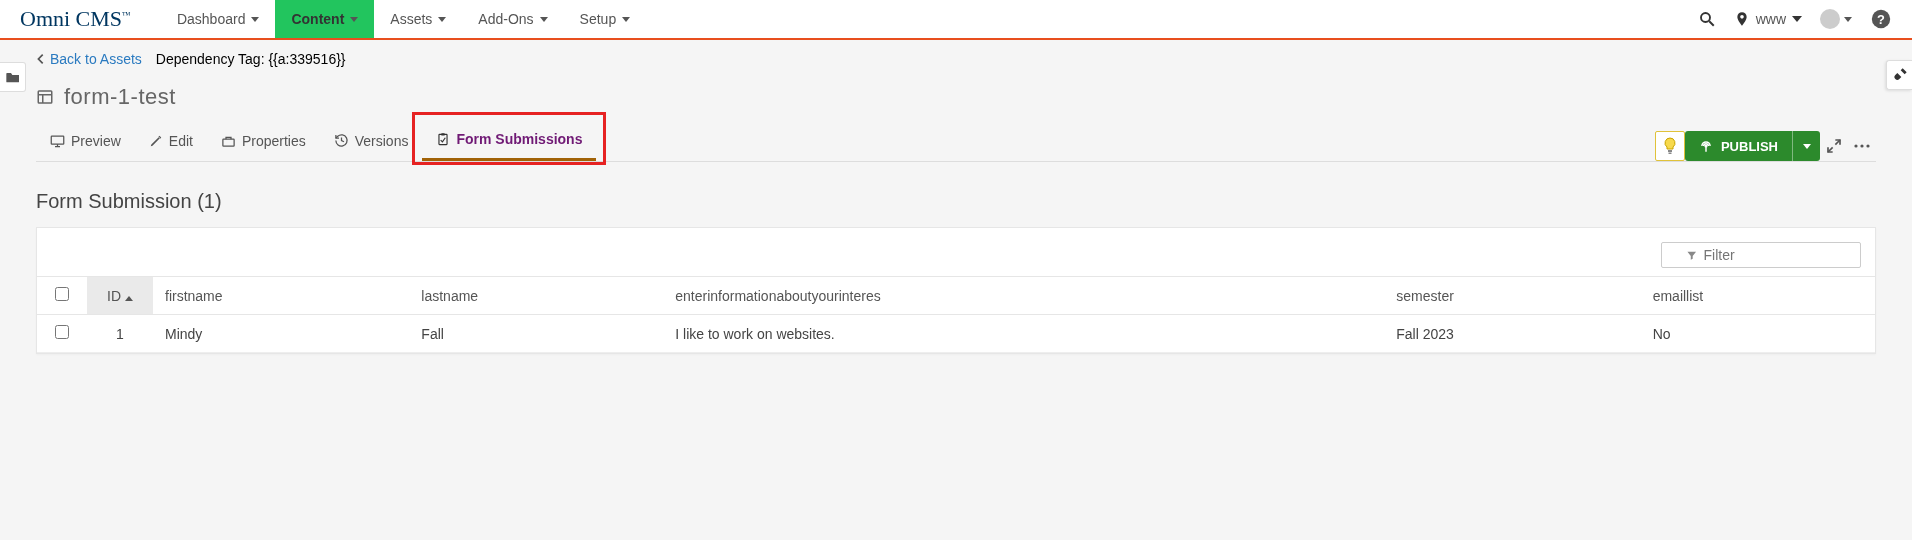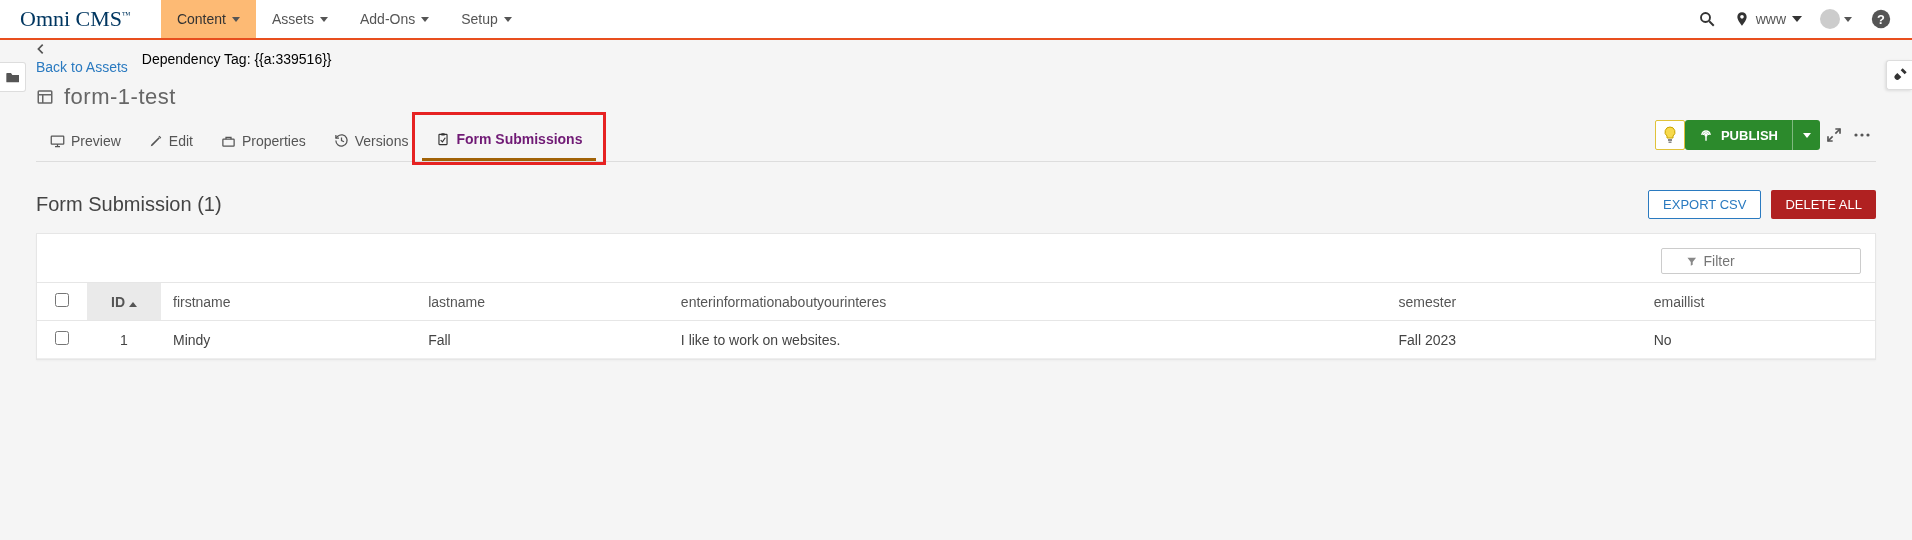--- a/index.html
+++ b/index.html
@@ -27,21 +27,21 @@
     font-weight: 500;
     margin-right: 30px;
     white-space: nowrap;
   }
   .brand sup { font-size: 9px; vertical-align: super; }
   .topnav-menu { display: flex; align-items: center; height: 100%; }
   .topnav-item {
     display: flex; align-items: center; height: 100%;
     padding: 0 16px; cursor: pointer; color: #555;
   }
-  .topnav-item.active { background: #fdba74; font-weight: 400; color: #333; }
+  .topnav-item.active { background: #22c55e; font-weight: 700; color: #333; }
   .topnav-item .caret { margin-left: 6px; }
   .topnav-right { margin-left: auto; display: flex; align-items: center; gap: 18px; color: #555; }
   .topnav-right .site-switcher { display: flex; align-items: center; gap: 6px; cursor: pointer; }
   .topnav-right .icon-btn { cursor: pointer; display: flex; align-items: center; }
   .avatar {
     width: 20px; height: 20px; background: #ccc; border-radius: 50%; display: inline-block;
   }
 
   .caret {
     width: 0; height: 0; border-left: 4px solid transparent; border-right: 4px solid transparent;
@@ -61,35 +61,35 @@
     background: #fff; border: 1px solid #ddd; border-right: none;
     border-top-left-radius: 3px; border-bottom-left-radius: 3px;
     display:flex; align-items:center; justify-content:center; color:#333; cursor:pointer;
     box-shadow: -1px 1px 3px rgba(0,0,0,0.1);
   }
 
   
   .breadcrumb-row {
     height: 38px; display: flex; align-items: center; padding: 0 36px; gap: 14px; color: #555;
   }
-  .back-link { color: #2a7ac0; text-decoration: none; cursor: pointer; display:flex; align-items:flex-start; gap:4px;flex-direction:column; }
+  .back-link { color: #2a7ac0; text-decoration: none; cursor: pointer; display:flex; align-items:center; gap:4px; }
   .back-caret { color: #555; font-size: 14px; }
   .dep-tag { color: #000000; }
 
   
   .content { padding: 0 36px 40px; }
 
   .page-title-row {
     display: flex; align-items: center; gap: 10px; color: #666; margin: 6px 0 10px;
   }
   .page-title { font-size: 22px; font-weight: 300; color: #666; letter-spacing: 0.5px; }
 
   
   .tab-row {
-    display: flex; align-items: flex-start; border-bottom: 1px solid #ddd;
+    display: flex; align-items: flex-end; border-bottom: 1px solid #ddd;
     position: relative; height: 42px;
   }
   .tab {
     display: flex; align-items: center; gap: 6px; padding: 0 14px; height: 100%;
     color: #555; cursor: pointer; font-size: 14px;
   }
   .tab.active {
     font-weight: 700; color: #701a75;
     border-bottom: 3px solid #a16207;
   }
@@ -153,21 +153,21 @@
   }
   .filter-input-wrap input {
     border:none; outline:none; font-size:14px; width:100%; color:#333;
   }
   table { width:100%; border-collapse: collapse; }
   thead th {
     text-align:left; font-weight:400; color:#555; font-size:14px;
     padding:10px 12px; border-bottom:1px solid #e6e6e6; border-top:1px solid #e6e6e6;
   }
   thead th.id-col {
-    background:#eaeaea; width:74px; text-align:center; font-weight:700;
+    background:#eaeaea; width:66px; text-align:center; font-weight:400;
   }
   thead th.chk-col { width:50px; text-align:center; }
   tbody td {
     padding:10px 12px; border-bottom:1px solid #eee; color:#444; font-size:14px;
   }
   tbody td.chk-col { text-align:center; }
   tbody td.id-col { text-align:center; }
   input[type=checkbox] { width:14px; height:14px; }
 
   .sort-caret {
@@ -179,20 +179,24 @@
   svg { display:block; }
 </style>
 </head>
 <body>
 
 <div class="topnav">
   <div class="brand">
     <span>Omni CMS</span><sup>™</sup>
   </div>
   <div class="topnav-menu">
+    <div class="topnav-item">
+      <span>Dashboard</span>
+        <span class="caret"></span>
+    </div>
     <div class="topnav-item active">
       <span>Content</span>
         <span class="caret"></span>
     </div>
     <div class="topnav-item">
       <span>Assets</span>
         <span class="caret"></span>
     </div>
     <div class="topnav-item">
       <span>Add-Ons</span>
@@ -352,24 +356,20 @@
             <circle cx="2" cy="2" r="1.6"></circle>
             <circle cx="8" cy="2" r="1.6"></circle>
             <circle cx="14" cy="2" r="1.6"></circle>
           </svg>
       </div>
     </div>
   </div>
 
   <div class="section-header">
     <div class="section-title">Form Submission (1)</div>
-    <div class="section-actions">
-      <button class="btn-outline">EXPORT CSV</button>
-      <button class="btn-danger">DELETE ALL</button>
-    </div>
   </div>
 
   <div class="panel">
     <div class="panel-top">
       <div class="filter-input-wrap">
         <svg width="13" height="13" viewBox="0 0 24 24" fill="#888">
             <path d="M3 4h18l-7 9v6l-4 2v-8z"></path>
           </svg>
         <input type="text" placeholder="Filter" style="">
       </div>

